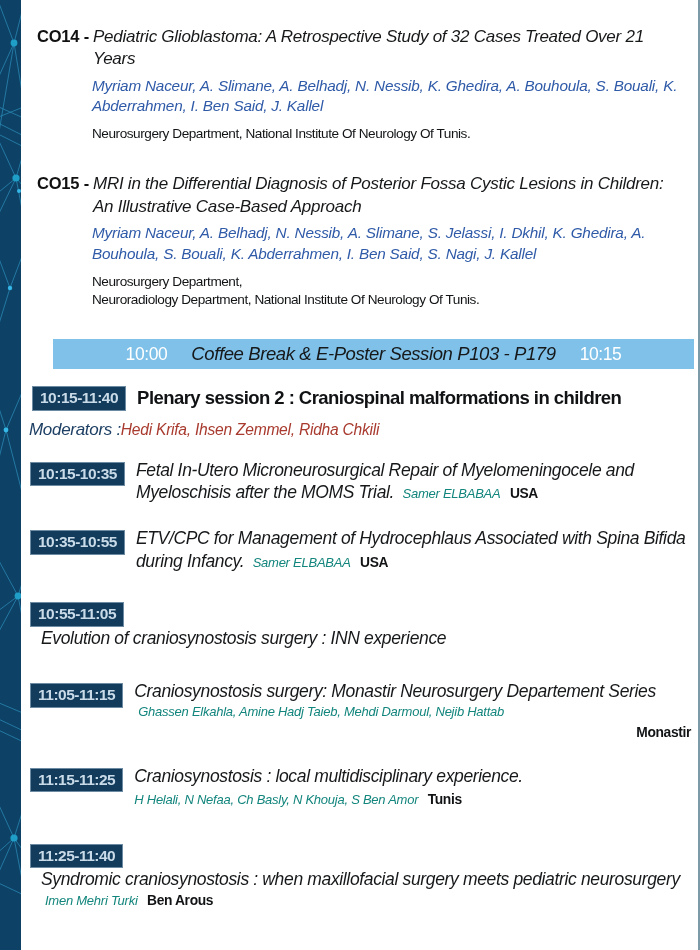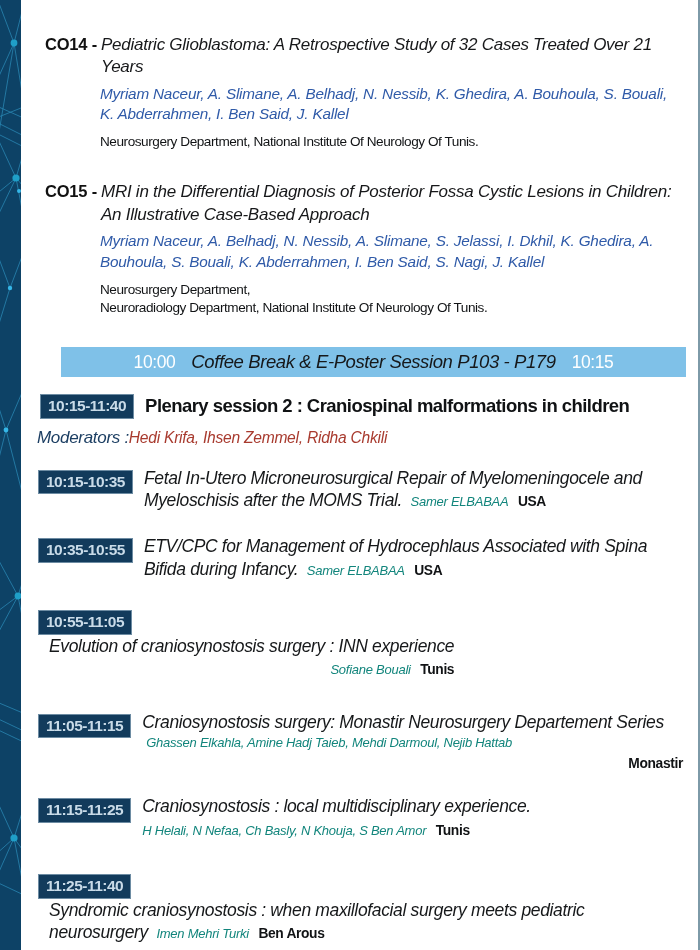--- a/index.html
+++ b/index.html
@@ -34,21 +34,21 @@
     border-right: 2px solid #7d9aa8;
     pointer-events: none;
     z-index: 1;
   }
 
   
   #content {
     position: absolute;
     left: 21px; top: 0;
     width: 676px; height: 950px;
-    padding: 8px;
+    padding: 0;
     z-index: 3;
   }
 
   
   .co-block { padding: 0 14px 0 16px; }
   #co14 { padding-top: 26px; }
   #co15 { padding-top: 30px; }
 
   .co-title-line {
     display: flex;
@@ -91,21 +91,21 @@
   }
 
   
   #coffee-banner {
     margin: 30px 3px 0 32px;
     height: 30px;
     background: #7fc1e8;
     display: flex;
     align-items: center;
     justify-content: center;
-    gap: 16px;
+    gap: 24px;
   }
   #coffee-banner .cb-time {
     color: #ffffff;
     font-size: 17.5px;
     letter-spacing: -0.4px;
   }
   #coffee-banner .cb-label {
     color: #16181a;
     font-style: italic;
     font-size: 18.5px;
@@ -323,24 +323,20 @@
       <span class="talk-title">ETV/CPC for Management of Hydrocephlaus Associated with Spina Bifida during Infancy.</span>
       <span class="speaker">Samer ELBABAA</span>
       <span class="city">USA</span>
     </div>
   </div>
 
   <div class="talk" id="talk-3">
     <span class="time-badge">10:55-11:05</span>
     <div class="talk-body">
       <span class="talk-title">Evolution of craniosynostosis surgery : INN experience</span>
-      <div class="credit-line credit-right credit-block">
-        <span class="speaker">Sofiane Bouali</span>
-        <span class="city">Tunis</span>
-      </div>
     </div>
   </div>
 
   <div class="talk" id="talk-4">
     <span class="time-badge">11:05-11:15</span>
     <div class="talk-body">
       <span class="talk-title">Craniosynostosis surgery: Monastir Neurosurgery Departement Series</span>
       <span class="speaker">Ghassen Elkahla, Amine Hadj Taieb, Mehdi Darmoul, Nejib Hattab</span>
       <div class="credit-line credit-right">
         <span class="city">Monastir</span>

